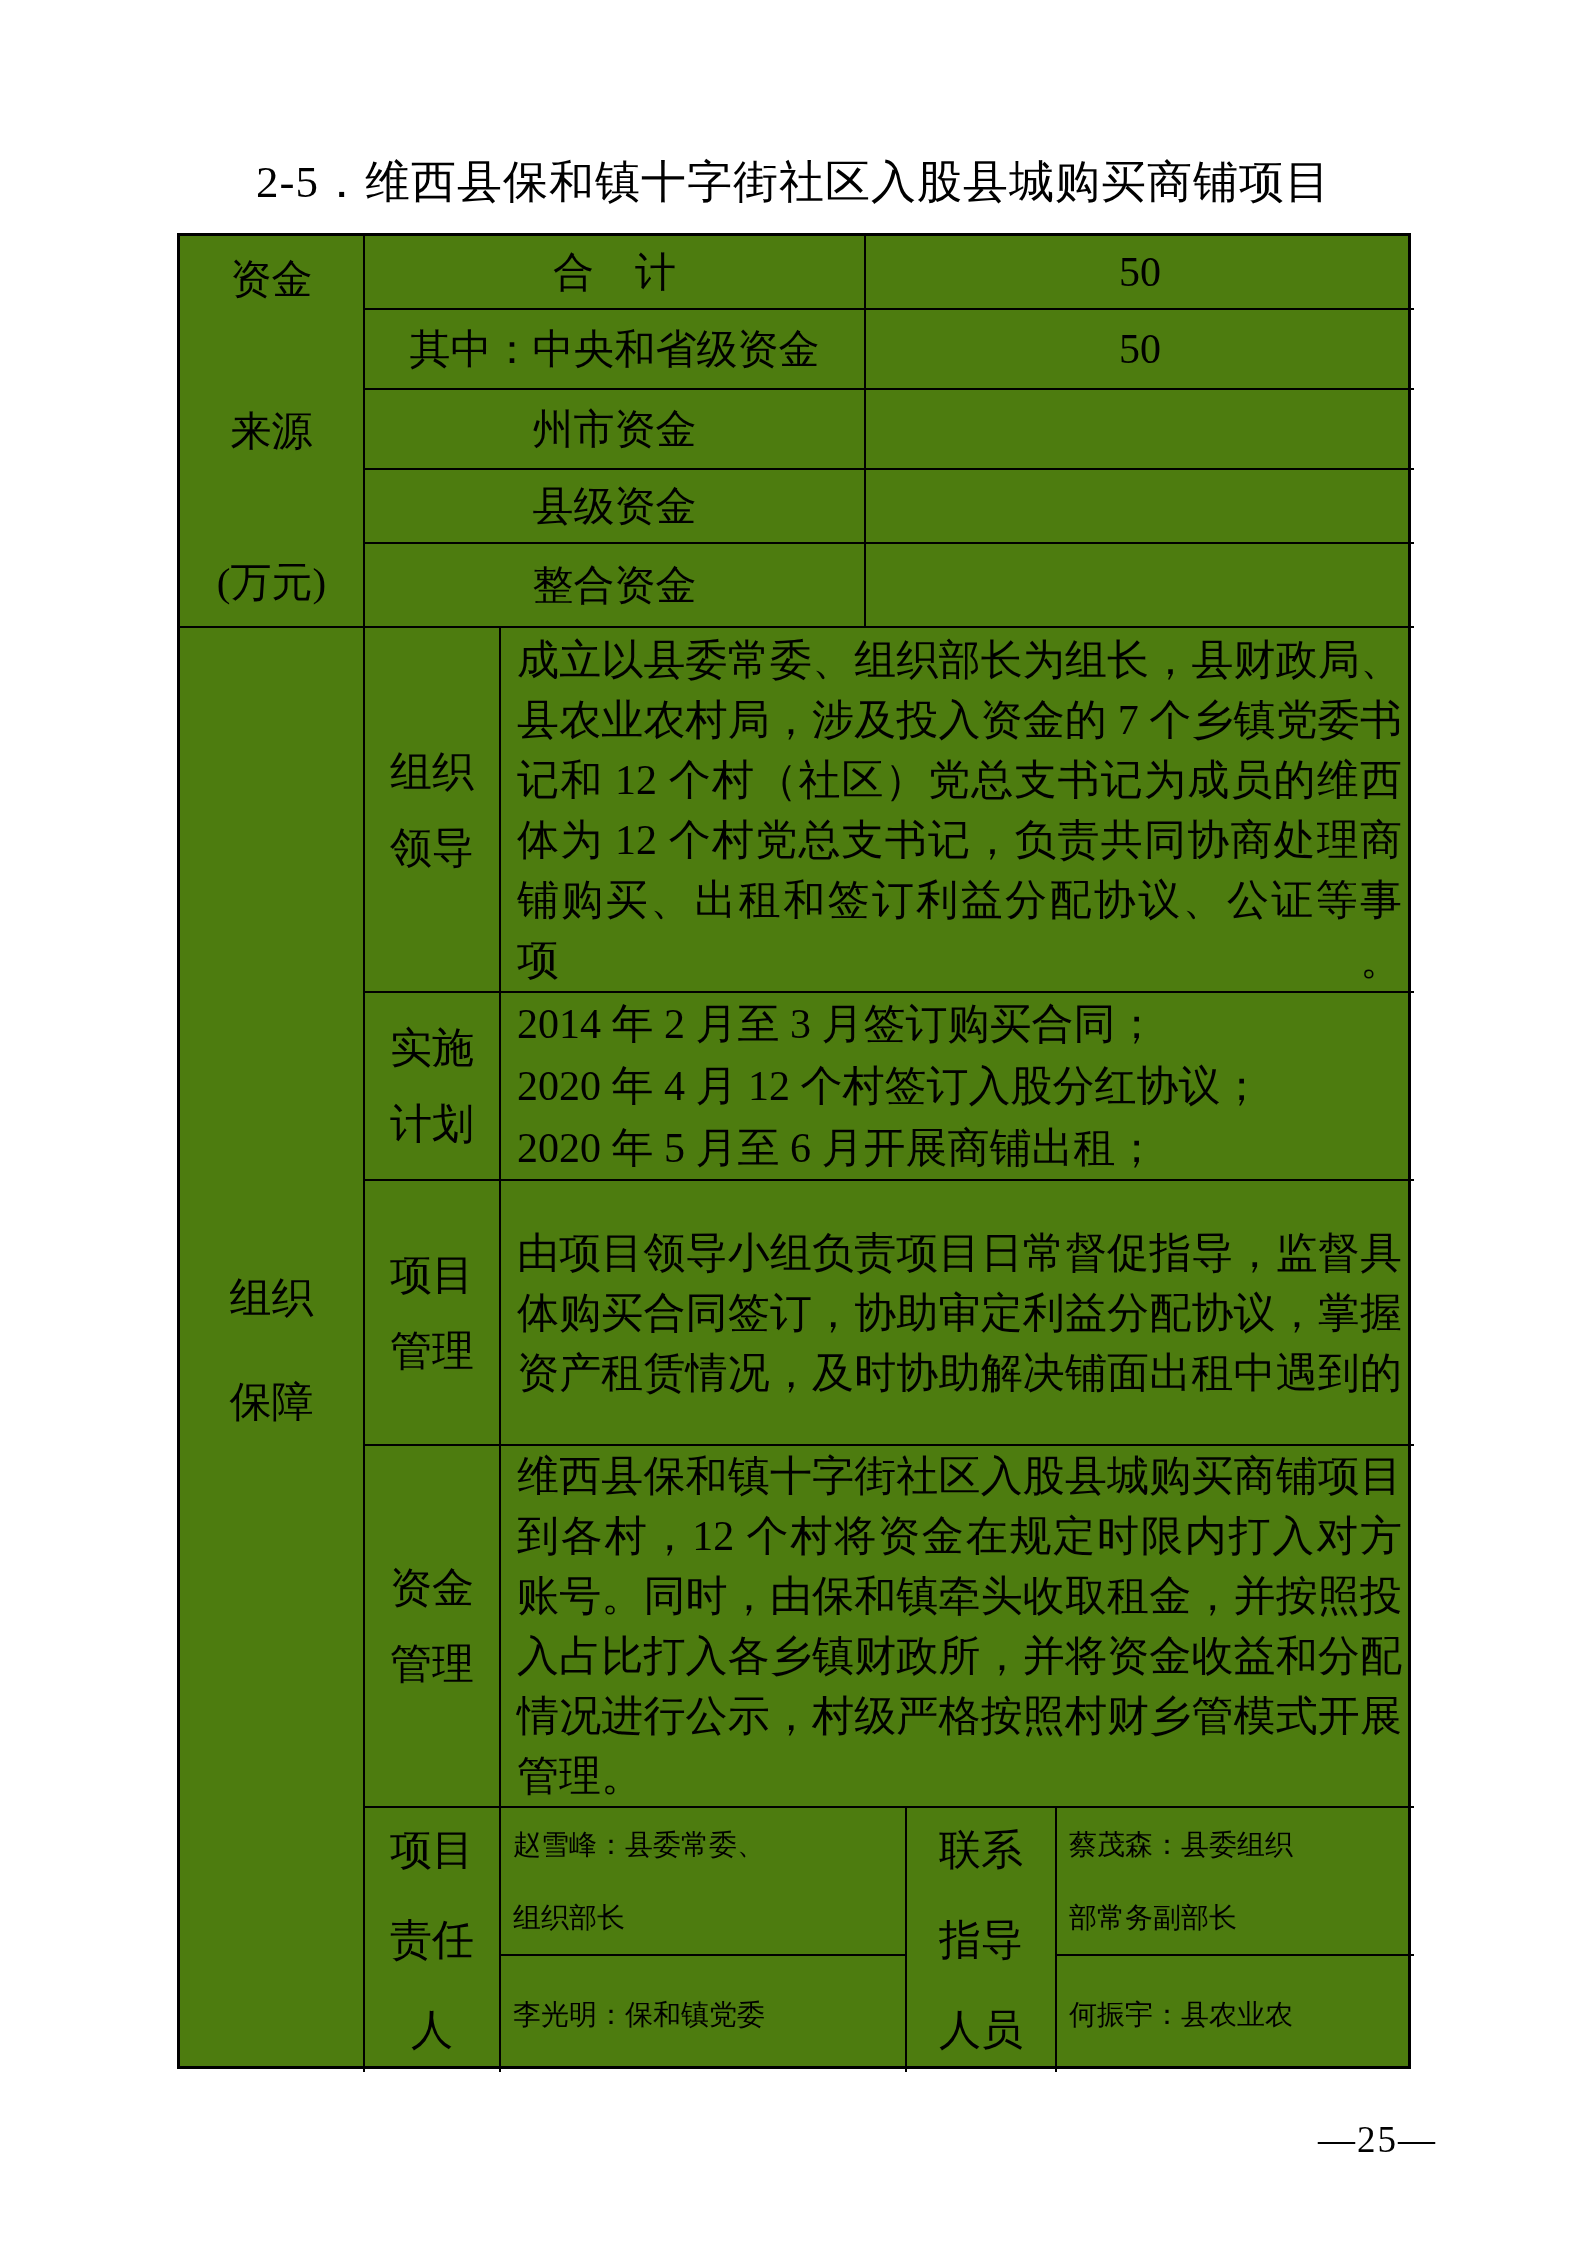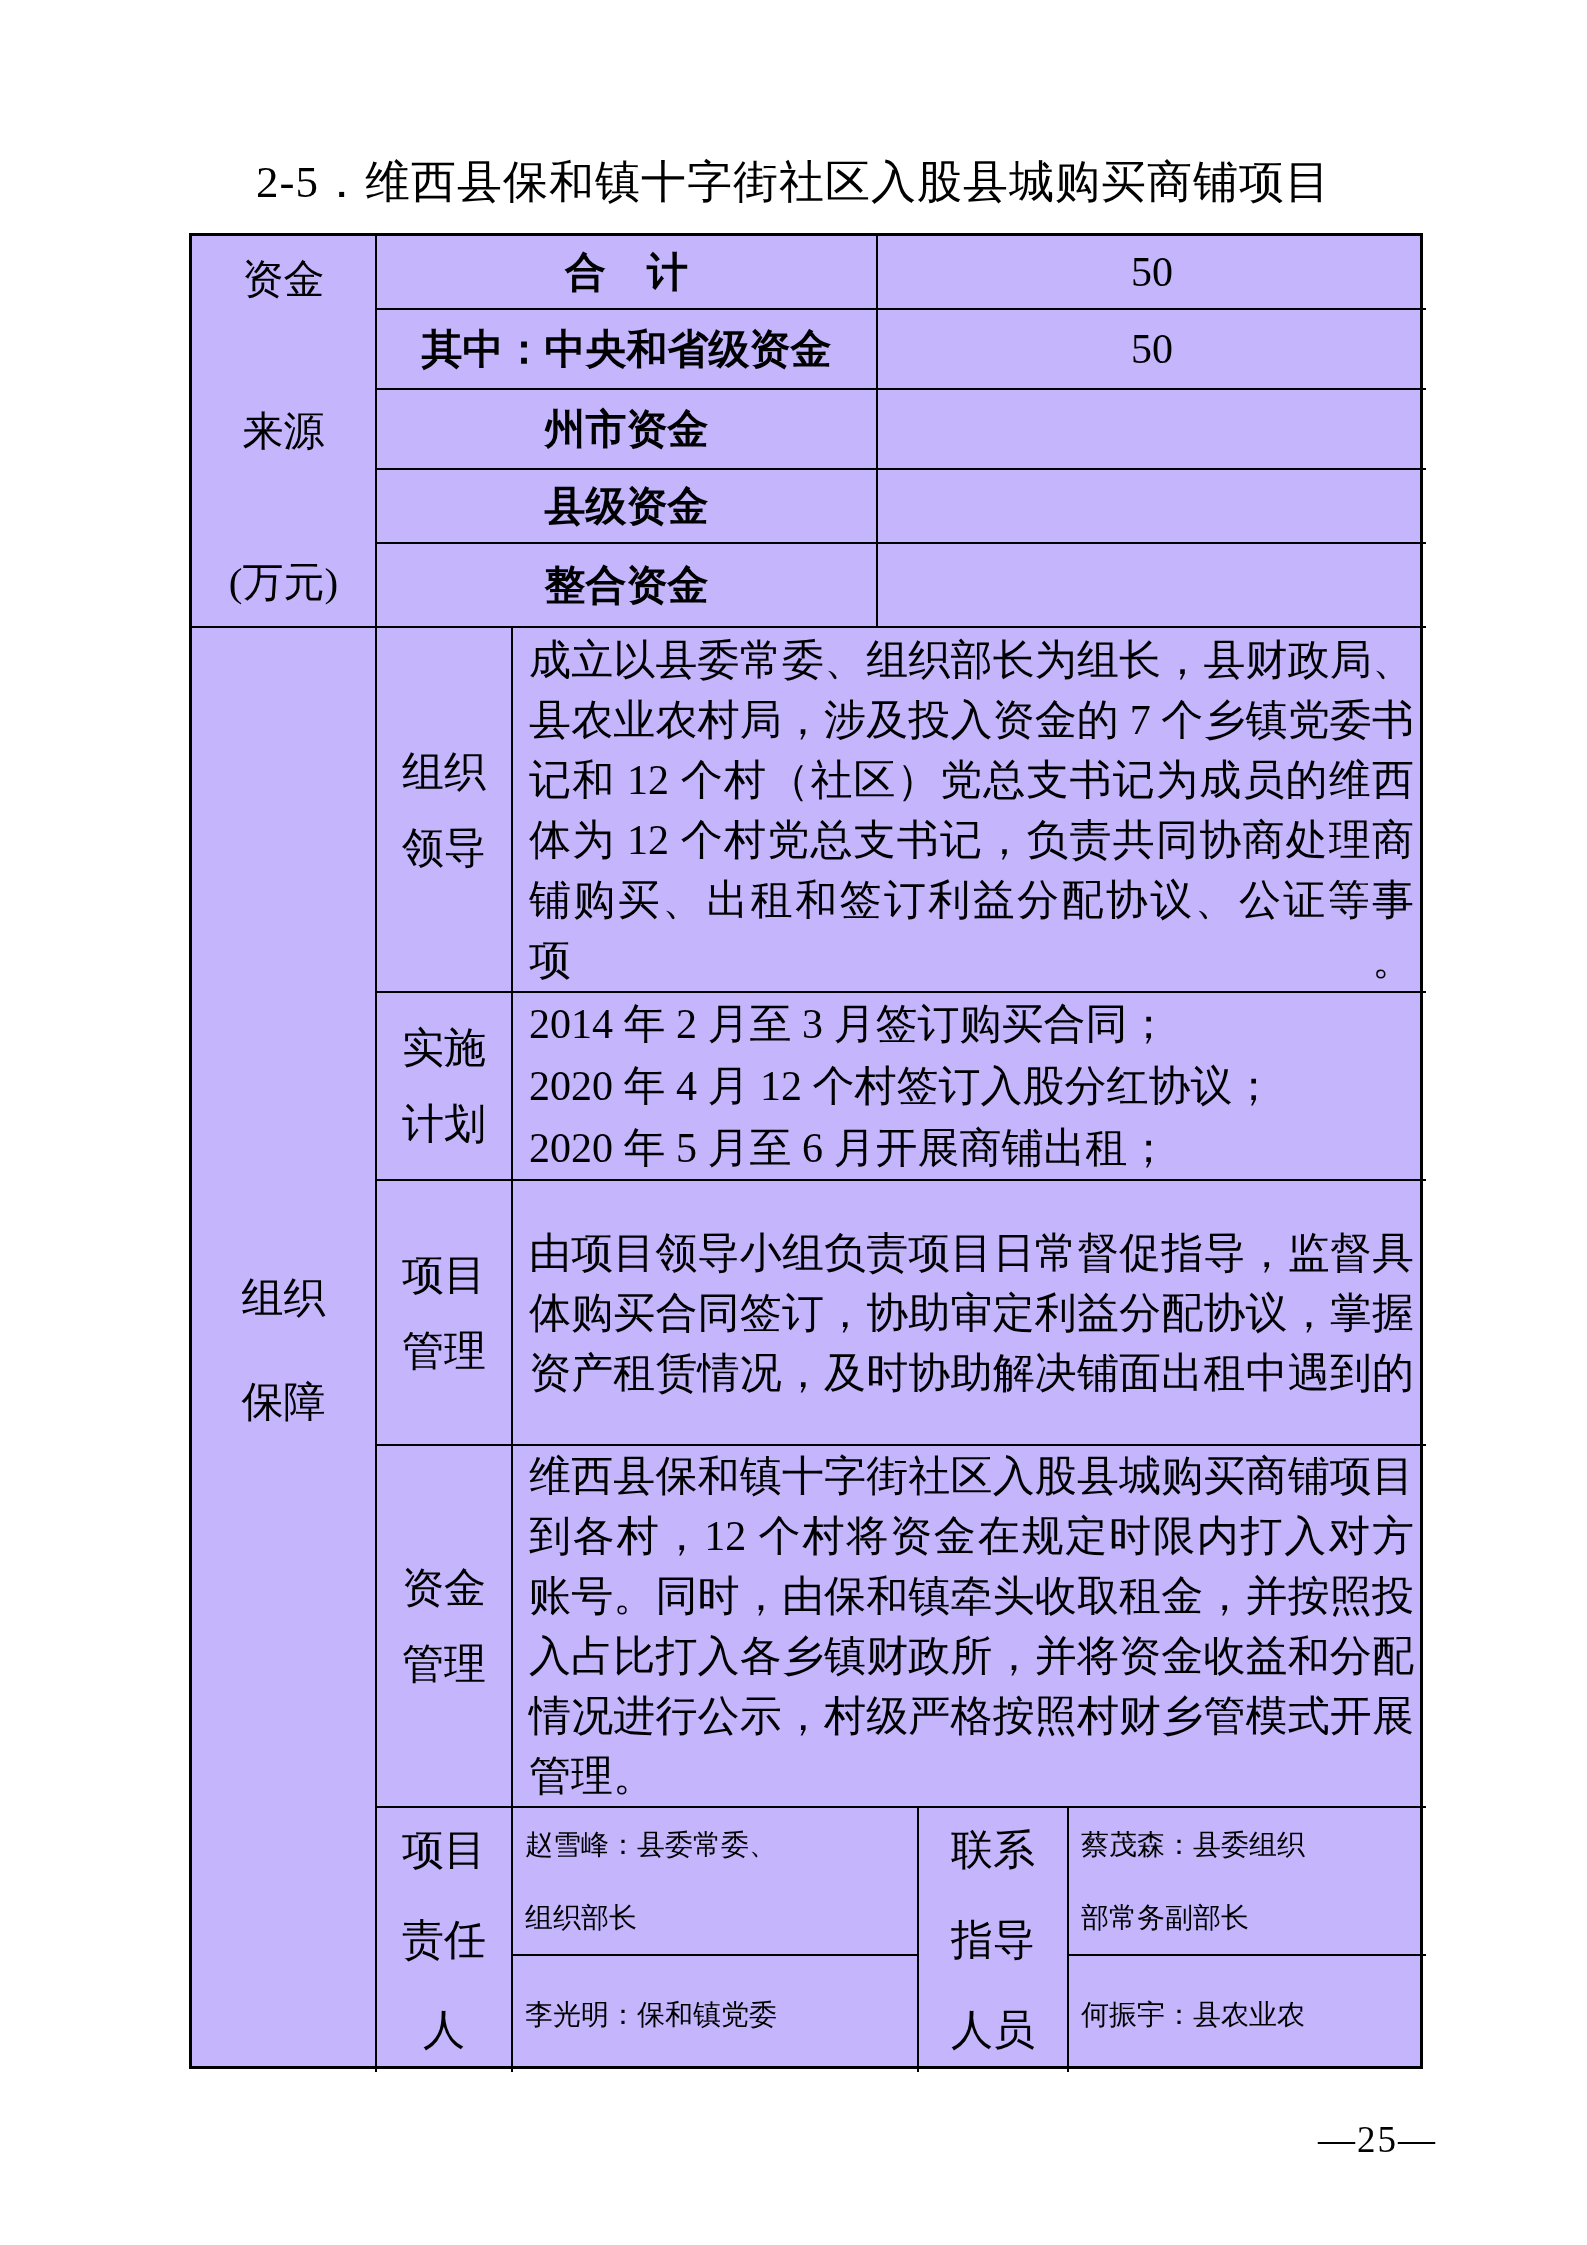--- a/index.html
+++ b/index.html
@@ -11,48 +11,48 @@
   }
   .page { position: relative; width: 1587px; height: 2245px; background: #fff; overflow: hidden; }
 
   .title {
     position: absolute; left: 0; top: 152px; width: 100%;
     text-align: center; font-size: 45px; font-weight: 400;
     letter-spacing: 1px; margin: 0;
   }
 
   .tbl {
-    position: absolute; left: 189px; top: 233px;
+    position: absolute; left: 177px; top: 233px;
     width: 1234px; height: 1836px;
     display: grid;
     grid-template-columns: 185px 136px 365px 41px 150px 357px;
     grid-template-rows: 74px 80px 80px 74px 84px 365px 188px 265px 362px 148px 116px;
     border: 3px solid #000;
     box-sizing: border-box;
-    background: #c4b5fd;
+    background: #4d7c0f;
   }
   .c {
     border-right: 2px solid #000;
     border-bottom: 2px solid #000;
     display: flex; align-items: center; justify-content: center;
     overflow: hidden; box-sizing: border-box;
     font-size: 42px;
   }
   .last-col { border-right: none; }
   .last-row { border-bottom: none; }
 
   .vhead {
     flex-direction: column; justify-content: space-between;
     padding: 16px 0; font-size: 41px;
   }
   .ghead { flex-direction: column; line-height: 104px; font-size: 42px; }
   .seclabel { flex-direction: column; line-height: 76px; font-size: 42px; }
   .resp3 { flex-direction: column; line-height: 90px; font-size: 42px; }
 
-  .fundlabel { font-size: 41px; font-weight: bold; }
+  .fundlabel { font-size: 41px; }
   .fundvalue { font-size: 42px; }
 
   .content {
     flex-direction: column; justify-content: center; align-items: stretch;
     padding: 0 12px 0 16px; line-height: 60px; font-size: 42px;
   }
   .content.plan { line-height: 62px; }
   .ln { white-space: nowrap; }
   .jl { text-align: justify; text-align-last: justify; white-space: normal; }
 

